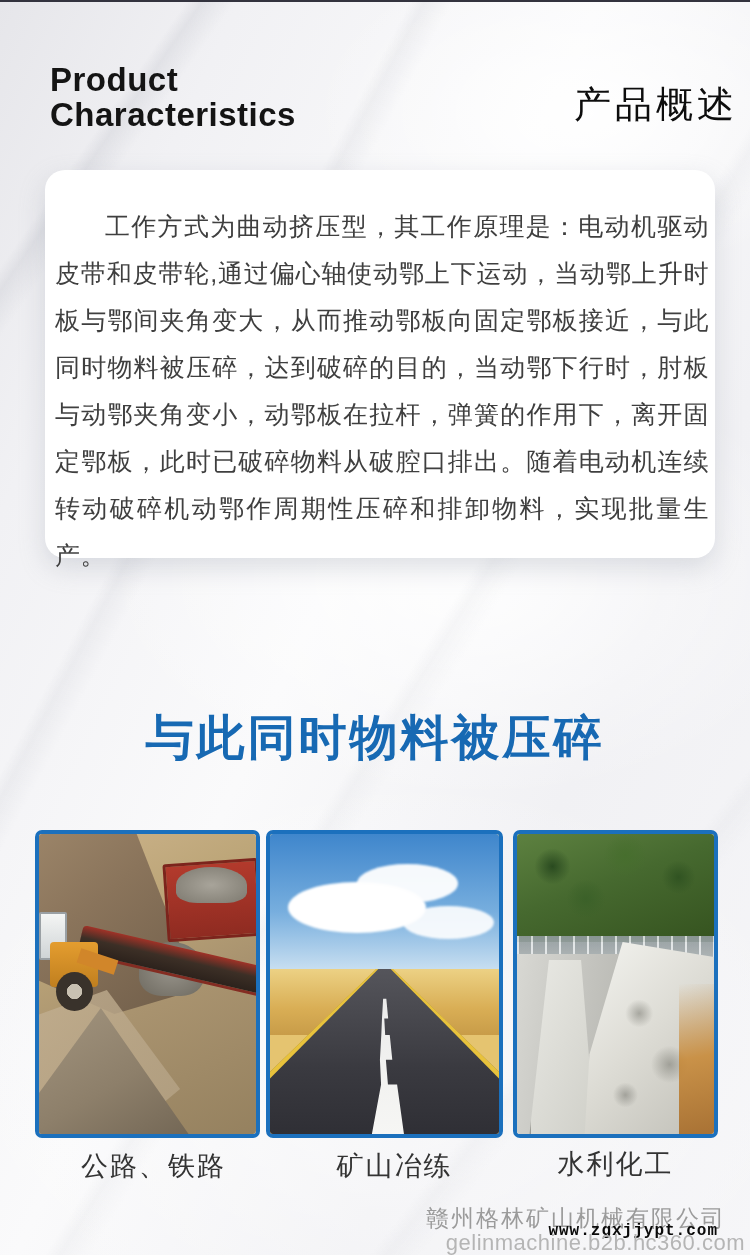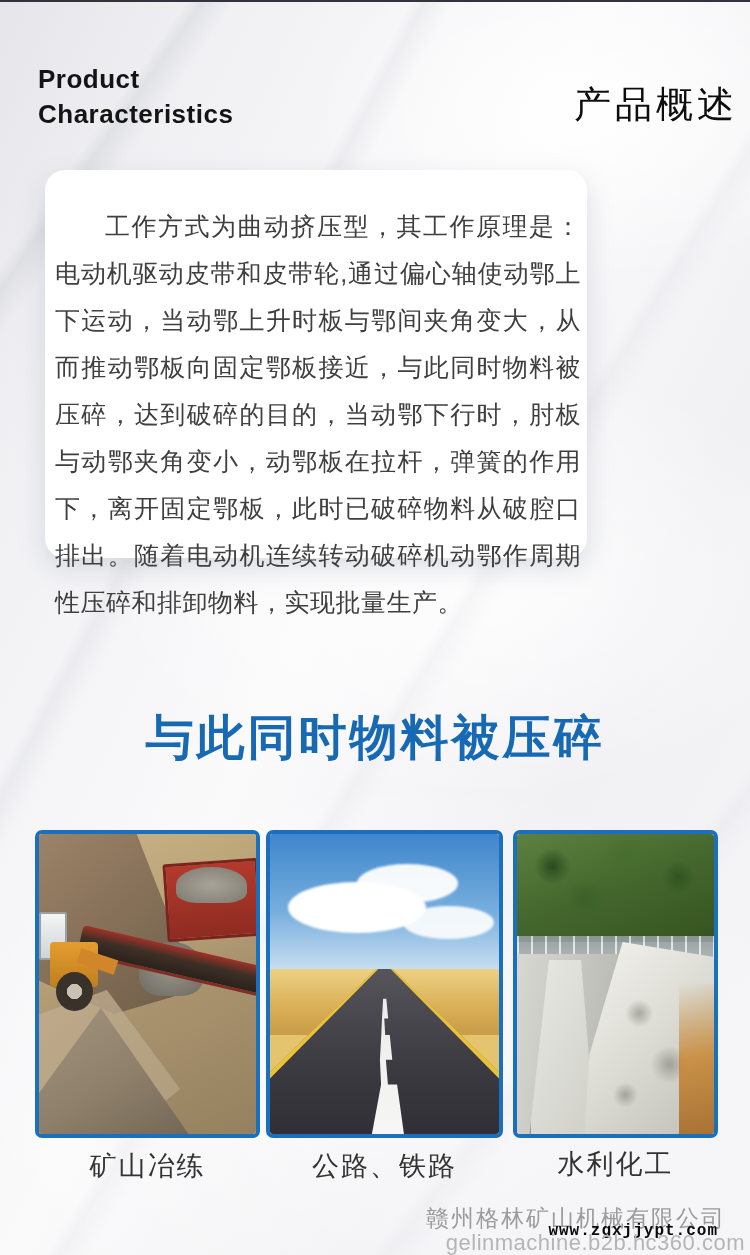--- a/index.html
+++ b/index.html
@@ -18,27 +18,27 @@
   .bg-streaks { position:absolute; inset:0; opacity:.55;
     background:
       linear-gradient(125deg, transparent 11.5%, rgba(168,171,182,.35) 12.5%, transparent 14.5%),
       linear-gradient(118deg, transparent 29%, rgba(168,171,182,.22) 30%, transparent 32%),
       linear-gradient(122deg, transparent 54%, rgba(175,178,188,.16) 55%, transparent 57%),
       linear-gradient(128deg, transparent 78%, rgba(175,178,188,.14) 79%, transparent 81%);
   }
   .top-edge { position:absolute; left:0; top:0; width:750px; height:2px; background:#33333e; }
 
   
-  .title-en { position:absolute; left:38px; top:62px; font-size:26px; line-height:35px;
+  .title-en { position:absolute; left:50px; top:62px; font-size:33px; line-height:35px;
     font-weight:600; color:#141414; letter-spacing:.5px; }
   .title-zh { position:absolute; right:12px; top:80px; font-size:37px; color:#0d0d0d;
     letter-spacing:4px; font-weight:500;text-align:right; }
 
   
-  .card { position:absolute; left:45px; top:170px; width:542px; height:388px; background:#ffffff;
+  .card { position:absolute; left:45px; top:170px; width:670px; height:388px; background:#ffffff;
     border-radius:20px; box-shadow:0 10px 26px rgba(150,156,168,.30); padding:33px 6px 0 10px; }
   .card p { font-size:25px; line-height:47px; color:#3f3f3f; text-indent:2em; letter-spacing:.5px;
     text-align:justify; font-family:"Liberation Sans", sans-serif; }
 
   
   .section-heading { position:absolute; left:0; top:706px; width:750px; text-align:center;
     font-size:48px; font-weight:bold; color:#1769b3; letter-spacing:3px; }
 
   
   .gallery { position:absolute; left:35px; top:830px; width:683px; display:flex; }
@@ -193,21 +193,21 @@
         <div class="d-rail"></div>
         <div class="d-dam"></div>
         <div class="d-spill"></div>
         <div class="d-rock"></div>
         <div class="d-stain"></div>
       </div>
     </div>
   </div>
 
   <div class="captions">
+    <div class="caption c2">公路、铁路</div>
     <div class="caption c1">矿山冶练</div>
-    <div class="caption c2">公路、铁路</div>
     <div class="caption c3">水利化工</div>
   </div>
 
   <div class="wm-company">赣州格林矿山机械有限公司</div>
   <div class="wm-site">www.zgxjjypt.com</div>
   <div class="wm-store">gelinmachine.b2b.hc360.com</div>
 </div>
 
 </body></html>

